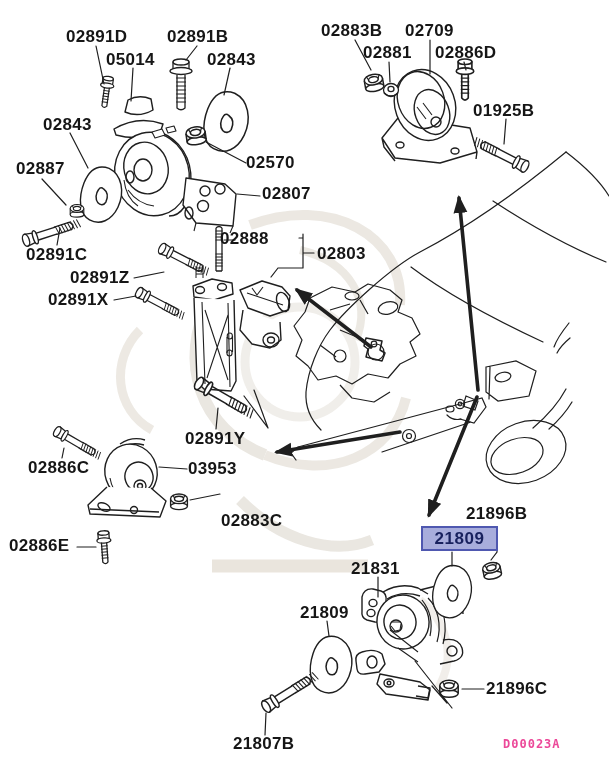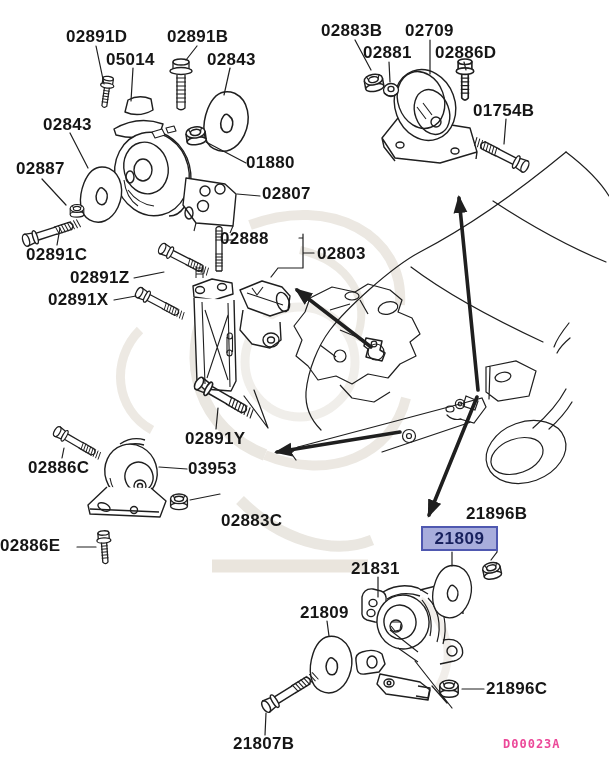--- a/index.html
+++ b/index.html
@@ -309,37 +309,37 @@
     <line x1="400" y1="432" x2="277" y2="452" marker-end="url(#ah)"></line>
   </g>
 </svg>
 
 <div class="lbl" style="left:66px;top:28px">02891D</div>
 <div class="lbl" style="left:167px;top:28px">02891B</div>
 <div class="lbl" style="left:106px;top:51px">05014</div>
 <div class="lbl" style="left:207px;top:51px">02843</div>
 <div class="lbl" style="left:43px;top:116px">02843</div>
 <div class="lbl" style="left:16px;top:160px">02887</div>
-<div class="lbl" style="left:246px;top:154px">01880</div>
+<div class="lbl" style="left:246px;top:154px">02570</div>
 <div class="lbl" style="left:262px;top:185px">02807</div>
 <div class="lbl" style="left:220px;top:230px">02888</div>
 <div class="lbl" style="left:317px;top:245px">02803</div>
 <div class="lbl" style="left:26px;top:246px">02891C</div>
 <div class="lbl" style="left:70px;top:269px">02891Z</div>
 <div class="lbl" style="left:48px;top:291px">02891X</div>
 <div class="lbl" style="left:321px;top:22px">02883B</div>
 <div class="lbl" style="left:405px;top:22px">02709</div>
 <div class="lbl" style="left:363px;top:44px">02881</div>
 <div class="lbl" style="left:435px;top:44px">02886D</div>
-<div class="lbl" style="left:473px;top:102px">01754B</div>
+<div class="lbl" style="left:473px;top:102px">01925B</div>
 <div class="lbl" style="left:185px;top:430px">02891Y</div>
 <div class="lbl" style="left:28px;top:459px">02886C</div>
 <div class="lbl" style="left:188px;top:460px">03953</div>
 <div class="lbl" style="left:221px;top:512px">02883C</div>
-<div class="lbl" style="left:0;top:537px">02886E</div>
+<div class="lbl" style="left:9px;top:537px">02886E</div>
 <div class="lbl" style="left:466px;top:505px">21896B</div>
 <div class="lbl" style="left:351px;top:560px">21831</div>
 <div class="lbl" style="left:300px;top:604px">21809</div>
 <div class="lbl" style="left:233px;top:735px">21807B</div>
 <div class="lbl" style="left:486px;top:680px">21896C</div>
 
 <div class="hl-box" style="background-color: rgb(168, 173, 220); border-color: rgb(79, 88, 176); color: rgb(24, 33, 94);">21809</div>
 
 <div class="code">D00023A</div>
 

